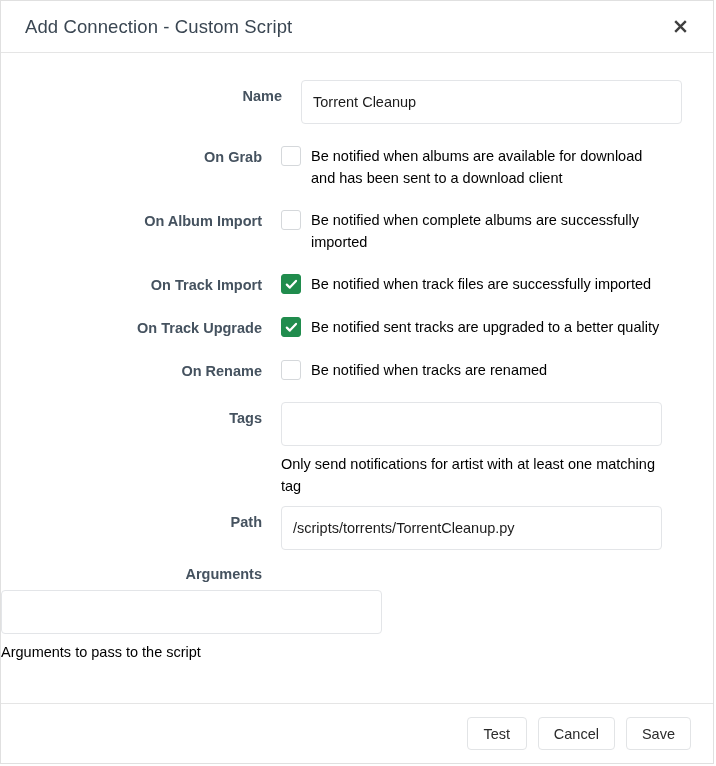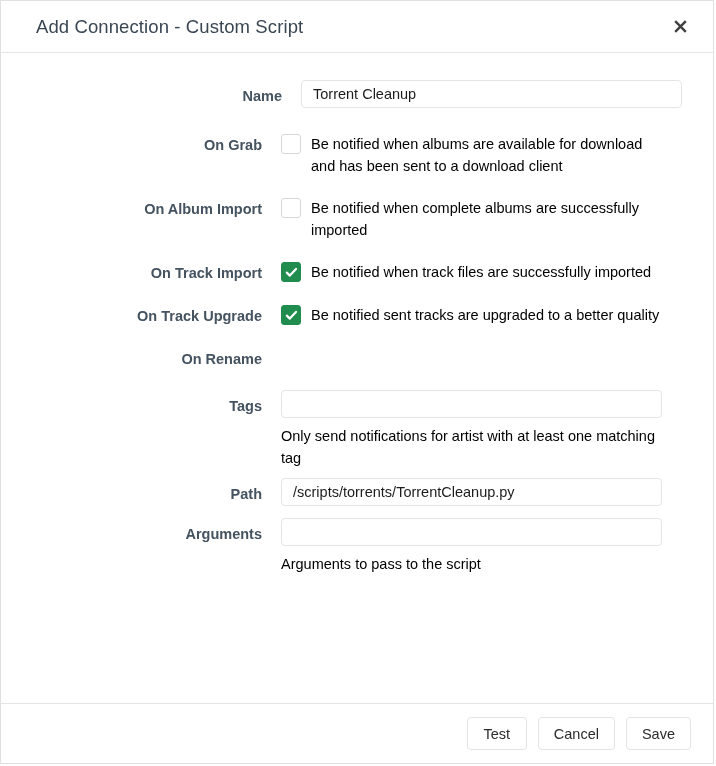--- a/index.html
+++ b/index.html
@@ -26,21 +26,21 @@
     overflow: hidden;
   }
 
   
   .modal-header {
     height: 52px;
     min-height: 52px;
     border-bottom: 1px solid #e5e5e5;
     display: flex;
     align-items: center;
-    padding: 0 18px 0 35px;
+    padding: 0 18px 0 24px;
     box-sizing: border-box;
   }
   .modal-title {
     font-size: 18.5px;
     color: #3a4652;
     letter-spacing: 0.1px;
     flex: 1;
     white-space: nowrap;
   }
   .close-btn {
@@ -67,21 +67,21 @@
 
   .form-row {
     display: flex;
     align-items: flex-start;
     margin-bottom: 21px;
   }
   .form-row.row-name       { margin-bottom: 21px; margin-left: 20px; }
   .form-row.row-checkbox   { margin-bottom: 20px; }
   .form-row.row-tags       { margin-bottom: 9px; }
   .form-row.row-path       { margin-bottom: 8px; }
-  .form-row.row-args       { margin-bottom: 6px; }
+  .form-row.row-args       { margin-bottom: 6px; flex-direction: column; }
 
   .form-label {
     width: 280px;
     min-width: 280px;
     text-align: right;
     padding-right: 19px;
     box-sizing: border-box;
     font-size: 14.5px;
     color: #45525f;
     font-weight: bold;
@@ -89,21 +89,21 @@
   }
   .form-label.label-cb { line-height: 22px; padding-top: 1px; }
 
   .form-control {
     flex: 1;
     max-width: 381px;
   }
 
   .text-input {
     width: 381px;
-    height: 28px;
+    height: 44px;
     box-sizing: border-box;
     border: 1px solid #e3e5e8;
     border-radius: 4px;
     padding: 0 11px;
     font-size: 14.5px;
     color: #1c1c1c;
     font-family: "Liberation Sans", sans-serif;
     background: #ffffff;
     outline: none;
   }
@@ -249,20 +249,28 @@
               <path d="M1.8 6.6 L4.8 9.6 L11 2.9" fill="none" stroke="#ffffff" stroke-width="2.2" stroke-linecap="round" stroke-linejoin="round"></path>
             </svg>
           </div>
           <div class="cb-desc">Be notified sent tracks are upgraded to a better quality</div>
         </div>
       </div>
     </div>
 
     <div class="form-row row-checkbox">
       <div class="form-label label-cb">On Rename</div>
+      <div class="form-control">
+        <div class="checkbox-line">
+          <div class="cb">
+            
+          </div>
+          <div class="cb-desc">Be notified when tracks are renamed</div>
+        </div>
+      </div>
     </div>
 
     <div class="form-row row-tags">
       <div class="form-label">Tags</div>
       <div class="form-control">
         <input class="text-input" type="text" value="" style="">
         <div class="help-text">Only send notifications for artist with at least one matching tag</div>
       </div>
     </div>
 

